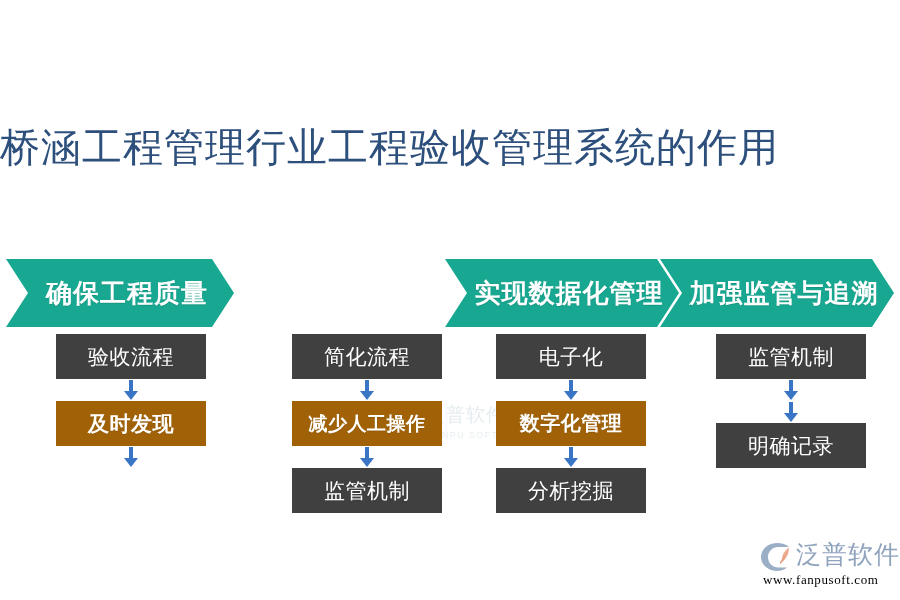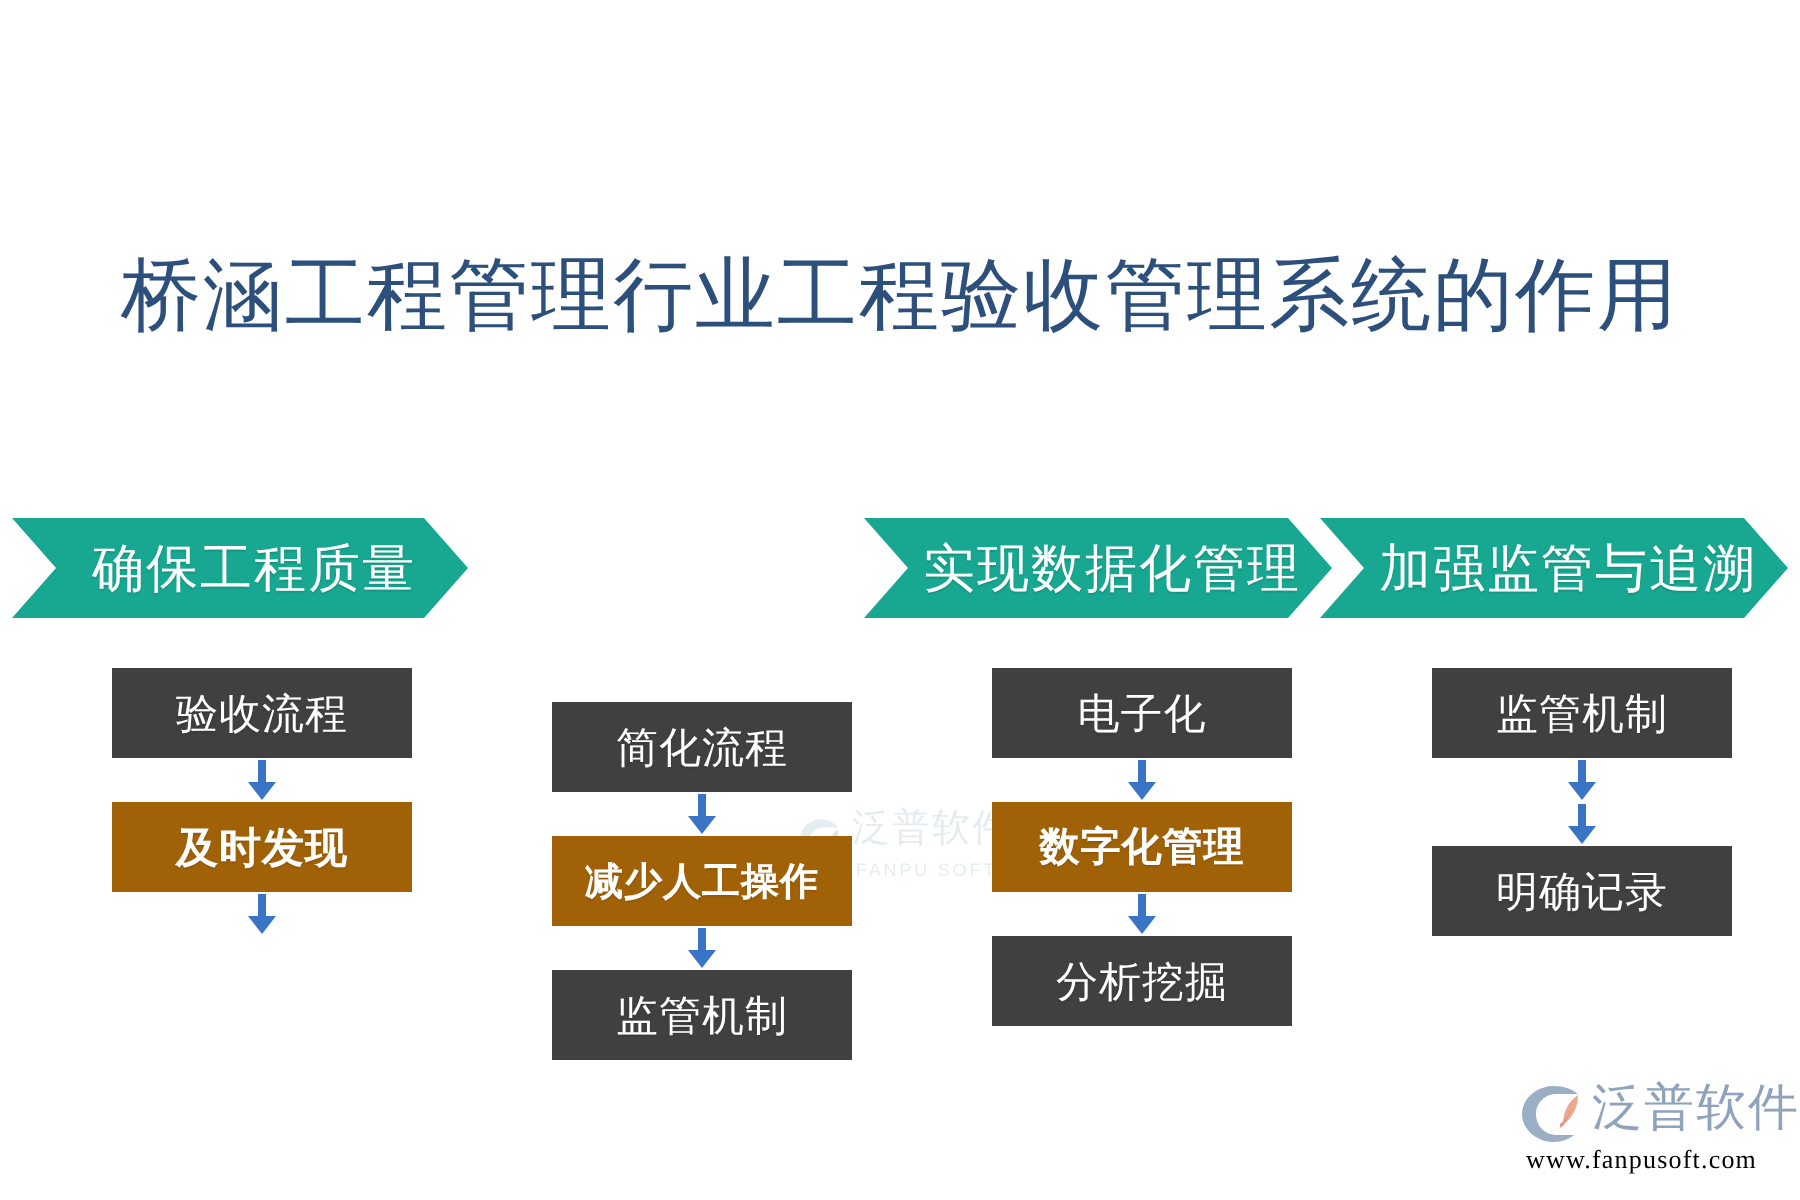--- a/index.html
+++ b/index.html
@@ -21,21 +21,20 @@
     height: 600px;
     background: #ffffff;
   }
 
   
   #title {
     position: absolute;
     left: 0;
     top: 122px;
     width: 900px;
-    text-align: center;
     font-size: 40px;
     line-height: 52px;
     letter-spacing: 1px;
     color: #2d4f7c;
     font-family: "Liberation Serif", "DejaVu Serif", serif;
     white-space: nowrap;
     font-weight: normal;
   }
 
   
@@ -84,32 +83,33 @@
     position: absolute;
     left: 6px;
     top: 259px;
     width: 888px;
     height: 62px;
     z-index: 3;
   }
   .chevron {
     position: absolute;
     top: 0;
-    height: 50px;
+    height: 68px;
     background: #18a892;
     display: flex;
     align-items: center;
     justify-content: center;
     color: #ffffff;
     font-size: 26px;
     letter-spacing: 1px;
     font-family: "Liberation Serif", "DejaVu Serif", serif;
     white-space: nowrap;
     text-shadow: 0 1px 1px rgba(0,0,0,0.12);
     box-sizing: border-box;
+    font-weight: bold;
   }
   .chevron .chev-label {
     position: relative;
     display: block;
     transform: translateX(7px);
   }
   
   .chevron.mid {
     clip-path: polygon(0 0, calc(100% - 22px) 0, 100% 50%, calc(100% - 22px) 100%, 0 100%, 22px 50%);
   }
@@ -206,21 +206,21 @@
     <div class="wm-text">泛普软件</div>
     <div class="wm-sub">FANPU SOFTWARE</div>
   </div>
 
   <div id="title">桥涵工程管理行业工程验收管理系统的作用</div>
 
   <div id="chevron-row">
     <div class="chevron first" style="left:0px; width:228px;">
       <span class="chev-label">确保工程质量</span>
     </div>
-    <div class="chevron mid" style="left:426px; width:234px;">
+    <div class="chevron mid" style="left:439px; width:234px;">
       <span class="chev-label">实现数据化管理</span>
     </div>
     <div class="chevron mid" style="left:654px; width:234px;">
       <span class="chev-label">加强监管与追溯</span>
     </div>
   </div>
 
   <div class="column" style="left:56px;">
     <div class="node-box blue">
       <span>验收流程</span>
@@ -235,21 +235,21 @@
       <span>及时发现</span>
     </div>
     <div class="arrow-gap">
       <svg class="arrow-down" viewBox="0 0 14 20">
         <rect x="5" y="0" width="4" height="12" fill="#3a74c4"></rect>
         <polygon points="0,11 14,11 7,20" fill="#3a74c4"></polygon>
       </svg>
     </div>
   </div>
 
-  <div class="column" style="left:276px;margin-top:17px;">
+  <div class="column" style="left:292px;">
     <div class="node-box blue">
       <span>简化流程</span>
     </div>
     <div class="arrow-gap">
       <svg class="arrow-down" viewBox="0 0 14 20">
         <rect x="5" y="0" width="4" height="12" fill="#3a74c4"></rect>
         <polygon points="0,11 14,11 7,20" fill="#3a74c4"></polygon>
       </svg>
     </div>
     <div class="node-box teal">

